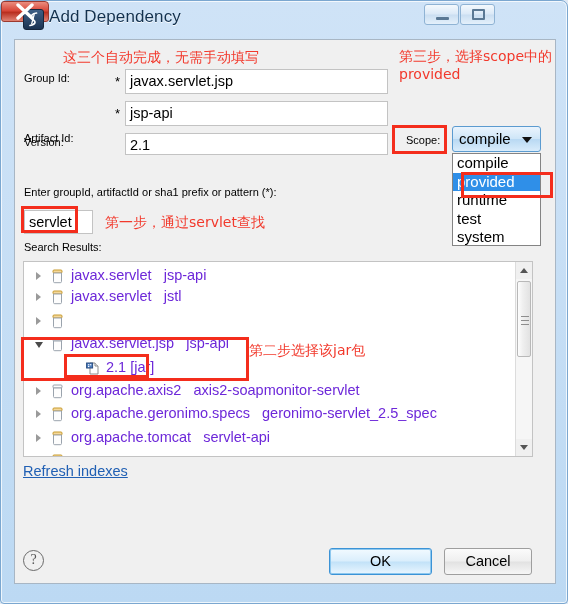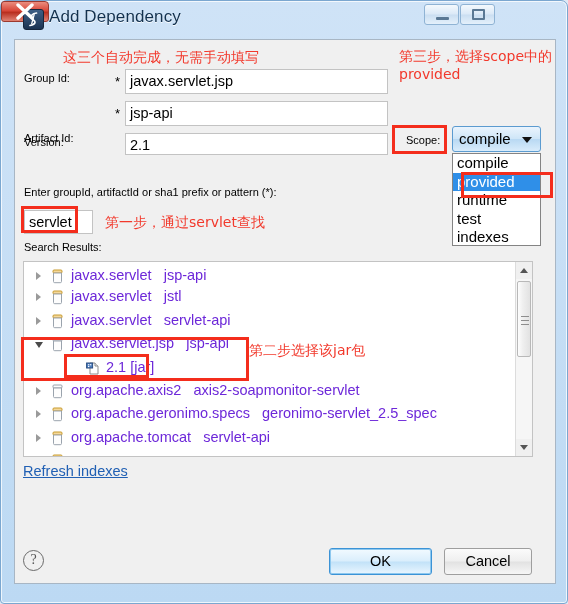--- a/index.html
+++ b/index.html
@@ -238,21 +238,21 @@
 
   <div id="combo">
     <span class="txt">compile</span>
     <span class="arrow"></span>
   </div>
   <div id="combo-list">
     <div class="opt">compile</div>
     <div class="opt sel">provided</div>
     <div class="opt">runtime</div>
     <div class="opt">test</div>
-    <div class="opt">indexes</div>
+    <div class="opt">system</div>
   </div>
 
   <div id="tree">
 
     <div class="row" style="top:2px;">
       <span class="tw"></span>
       <span class="jar">
         <svg width="13" height="15" viewBox="0 0 13 15">
           <rect x="2" y="1" width="9" height="3" rx="1" fill="#f5d89a" stroke="#c89b2e"></rect>
           <path d="M2.5 4 h8 v8.5 a1.2 1.2 0 0 1 -1.2 1.2 h-5.6 a1.2 1.2 0 0 1 -1.2 -1.2 z" fill="#fdfdfd" stroke="#9aa3ad"></path>
@@ -273,21 +273,20 @@
     </div>
 
     <div class="row">
       <span class="tw"></span>
       <span class="jar">
         <svg width="13" height="15" viewBox="0 0 13 15">
           <rect x="2" y="1" width="9" height="3" rx="1" fill="#f5d89a" stroke="#c89b2e"></rect>
           <path d="M2.5 4 h8 v8.5 a1.2 1.2 0 0 1 -1.2 1.2 h-5.6 a1.2 1.2 0 0 1 -1.2 -1.2 z" fill="#fdfdfd" stroke="#9aa3ad"></path>
         </svg>
       </span>
-      <span class="rowtxt">javax.servlet&nbsp;&nbsp;&nbsp;servlet-api</span>
     </div>
 
     <div class="row">
       <span class="tw open"></span>
       <span class="jar">
         <svg width="13" height="15" viewBox="0 0 13 15">
           <rect x="2" y="1" width="9" height="3" rx="1" fill="#fdfdfd" stroke="#9aa3ad"></rect>
           <path d="M2.5 4 h8 v8.5 a1.2 1.2 0 0 1 -1.2 1.2 h-5.6 a1.2 1.2 0 0 1 -1.2 -1.2 z" fill="#fdfdfd" stroke="#9aa3ad"></path>
         </svg>
       </span>

